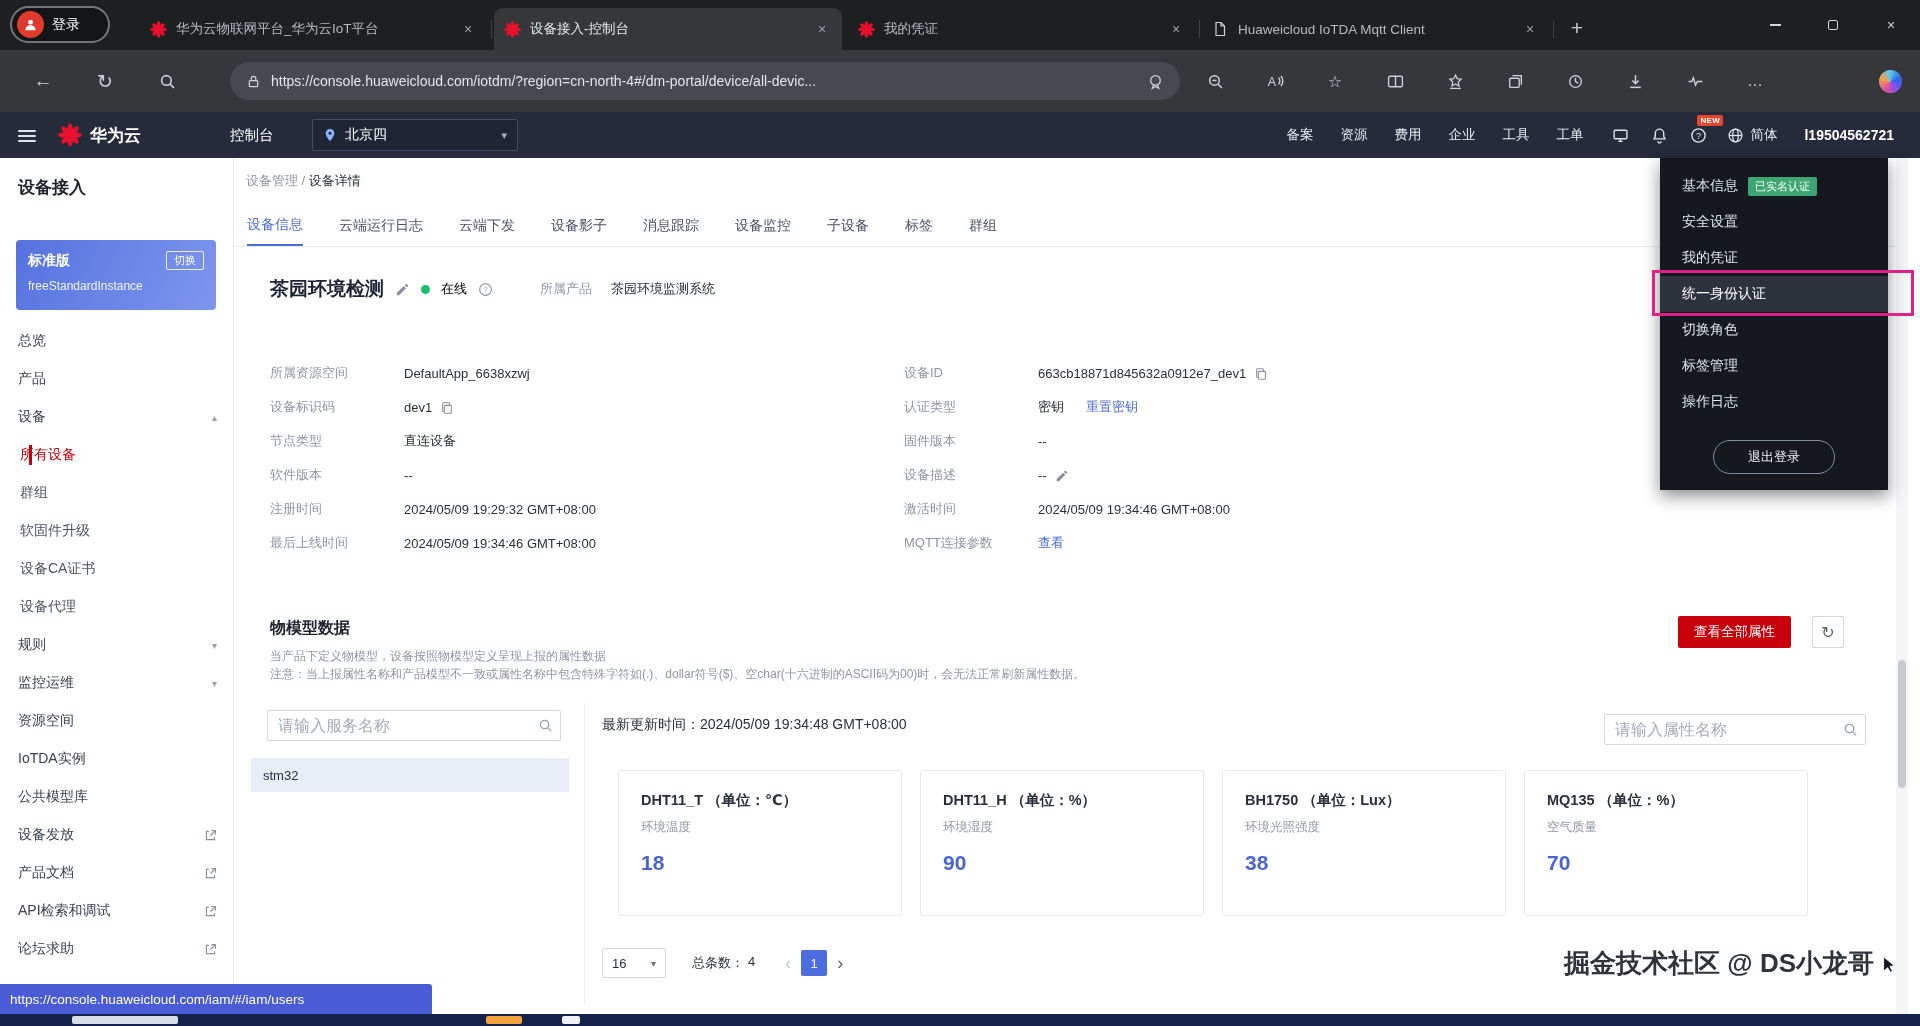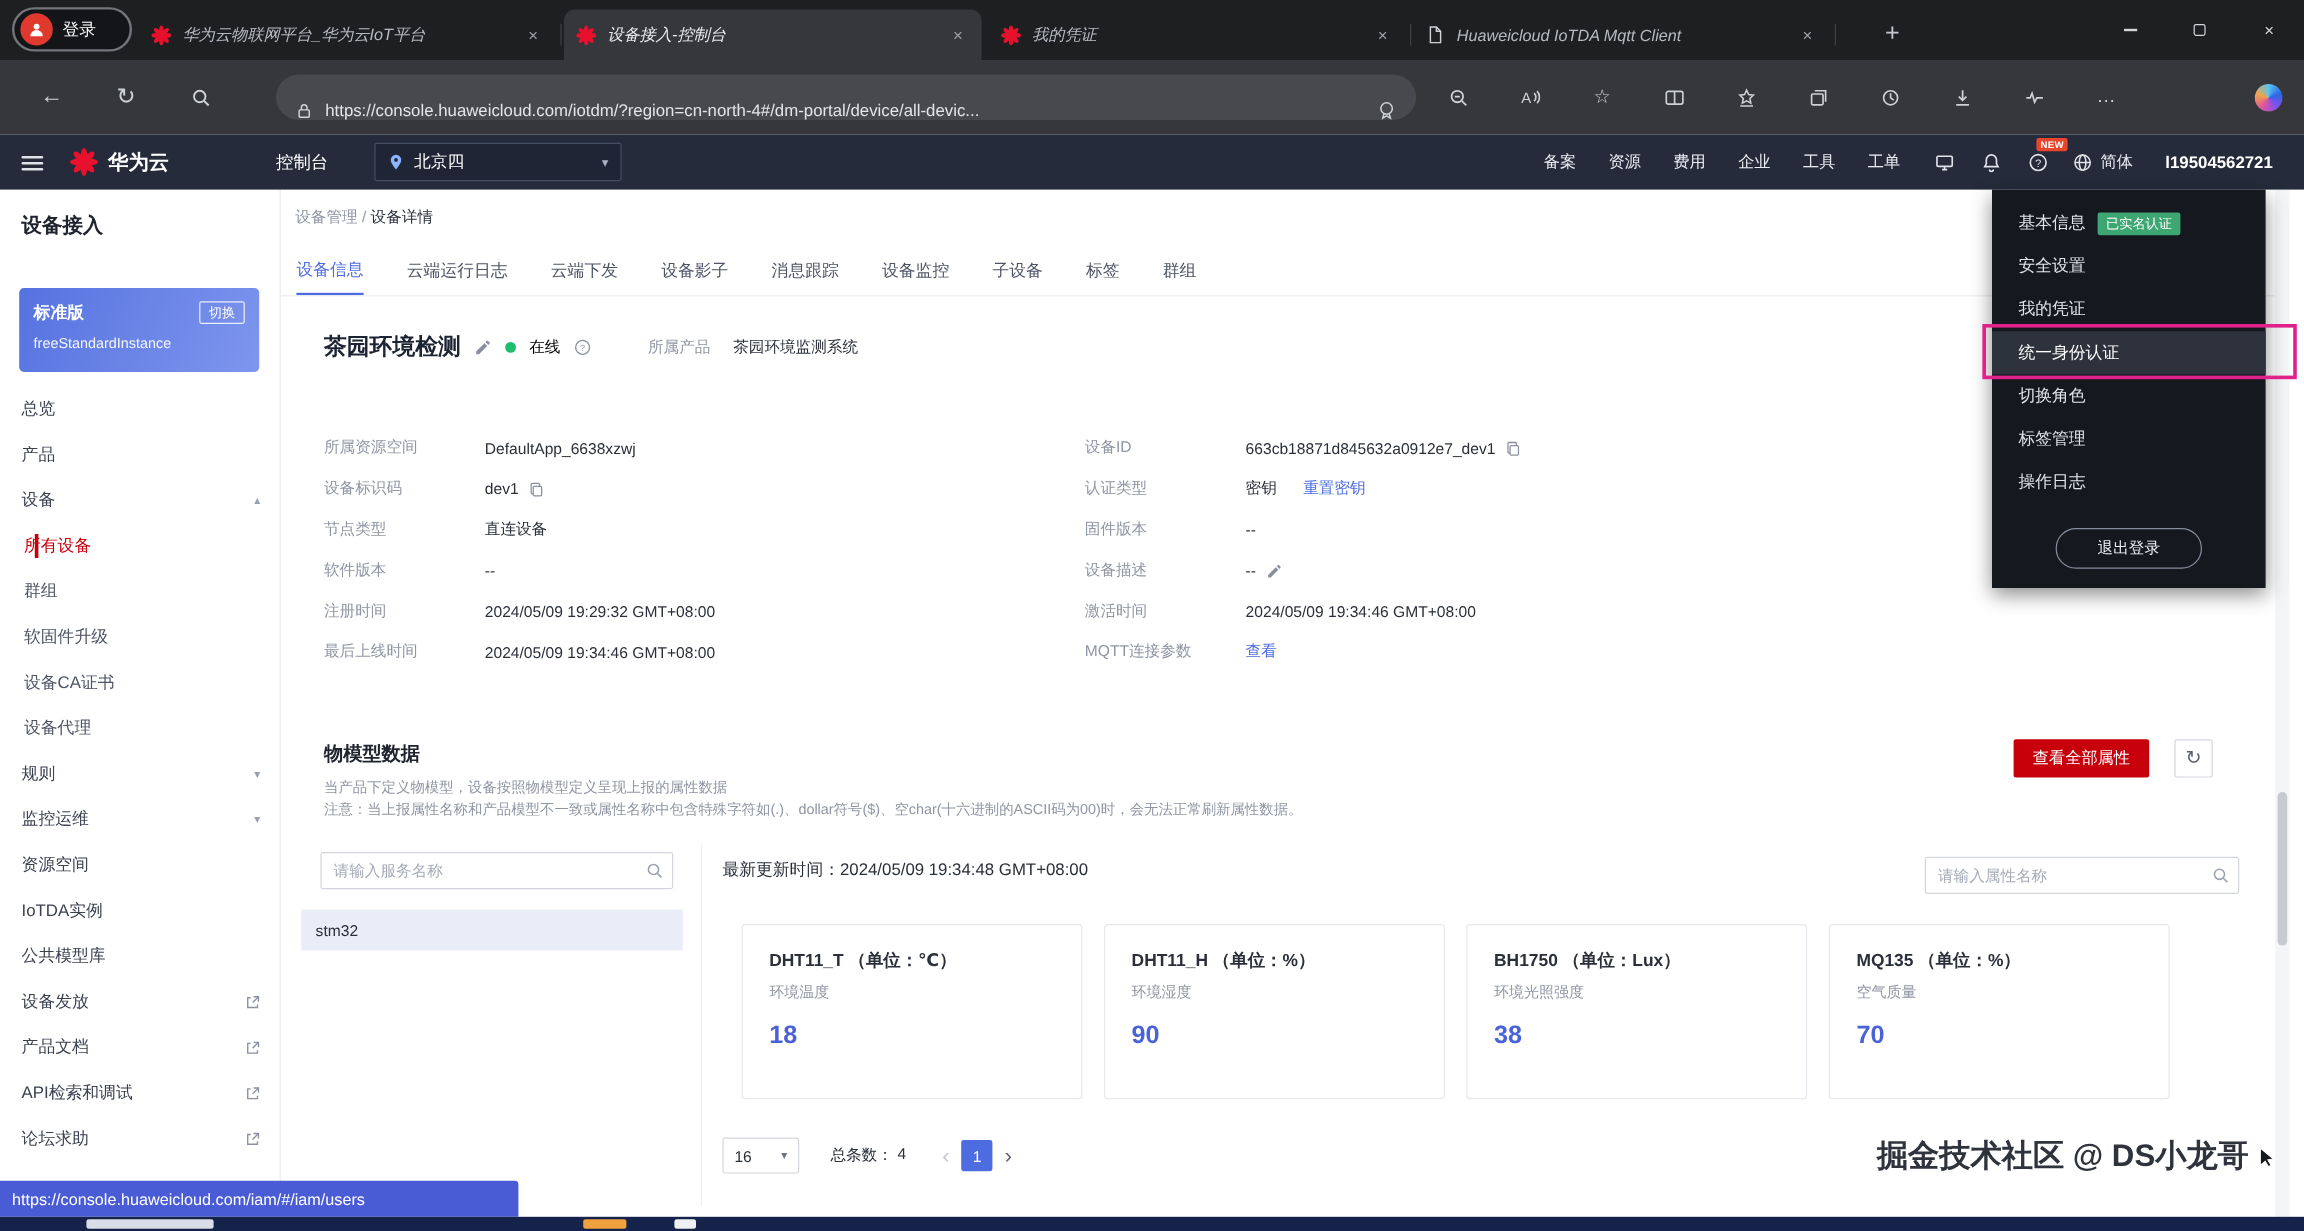--- a/index.html
+++ b/index.html
@@ -5,37 +5,37 @@
 *{box-sizing:border-box;margin:0;padding:0;}
 html,body{width:1920px;height:1026px;overflow:hidden;}
 body{font-family:"Liberation Sans","DejaVu Sans",sans-serif;background:#fff;position:relative;color:#2a2f3a;}
 svg{display:block;}
 
 
 #tabstrip{position:absolute;left:0;top:0;width:1920px;height:50px;background:#1e1f21;}
 .login-pill{position:absolute;left:10px;top:6px;width:100px;height:37px;border:2px solid #72757a;border-radius:19px;background:#141518;display:flex;align-items:center;gap:8px;padding-left:5px;}
 .login-circle{width:27px;height:27px;border-radius:50%;background:#e03a2f;display:flex;align-items:center;justify-content:center;flex:none;}
 .login-label{color:#fff;font-size:14px;}
-#tabs{position:absolute;left:116px;top:8px;height:42px;display:flex;gap:6px;font-style:italic;}
+#tabs{position:absolute;left:140px;top:8px;height:42px;display:flex;gap:6px;}
 .tab{width:348px;height:42px;display:flex;align-items:center;gap:9px;padding:0 10px;color:#b6bac1;font-size:13.5px;border-radius:9px 9px 0 0;position:relative;}
 .tab.active{background:#35373b;color:#e9ebee;}
 .tab:not(.active)::after{content:"";position:absolute;right:-4px;top:12px;height:18px;width:1px;background:#3f4145;}
 .tab-title{flex:1;overflow:hidden;text-overflow:ellipsis;white-space:nowrap;}
 .tab-close{width:20px;height:20px;display:flex;align-items:center;justify-content:center;font-size:14px;color:#9da1a8;border-radius:4px;flex:none;}
 .favicon{width:17px;height:17px;flex:none;}
 #newtab{position:absolute;left:1562px;top:13px;width:30px;height:30px;display:flex;align-items:center;justify-content:center;color:#c3c7cd;font-size:21px;border-radius:6px;}
 #wincontrols{position:absolute;right:0;top:0;height:50px;display:flex;}
 .wc{width:58px;height:50px;display:flex;align-items:center;justify-content:center;color:#d4d6da;font-size:14px;}
 .minbar{width:11px;height:2px;background:#d4d6da;}
 .maxbox{width:10px;height:10px;border:1.6px solid #d4d6da;border-radius:2px;}
 
 
 #toolbar{position:absolute;left:0;top:50px;width:1920px;height:62px;background:#35373b;display:flex;align-items:center;}
 .tbtn{width:38px;height:38px;margin-left:24px;border-radius:6px;display:flex;align-items:center;justify-content:center;color:#ced1d6;font-size:19px;flex:none;}
-#urlpill{width:950px;height:38px;margin-left:44px;background:#47494e;border-radius:19px;display:flex;align-items:flex-end;padding:0 16px;gap:10px;flex:none;}
+#urlpill{width:950px;height:38px;margin-left:44px;background:#47494e;border-radius:19px;display:flex;align-items:center;padding:0 16px;gap:10px;flex:none;}
 #urltext{color:#e3e5e8;font-size:14px;flex:1;overflow:hidden;white-space:nowrap;}
 .tbicon{width:34px;height:34px;margin-left:26px;display:flex;align-items:center;justify-content:center;color:#ced1d6;font-size:16px;flex:none;border-radius:6px;}
 .tbicon.first{margin-left:18px;}
 #copilot{width:23px;height:23px;border-radius:50%;background:conic-gradient(#57c4f0,#2b66e8,#8a4fe8,#e0569a,#f0a54a,#57c4f0);margin-left:auto;margin-right:18px;flex:none;}
 
 
 #hwnav{position:absolute;left:0;top:112px;width:1920px;height:46px;background:#252b3a;color:#e8ebf2;z-index:6;}
 #hamburger{position:absolute;left:18px;top:15px;}
 .bars{width:18px;height:2px;background:#dfe3ea;margin:3px 0;border-radius:1px;}
 #hw-logo{position:absolute;left:58px;top:11px;}
@@ -96,21 +96,21 @@
 .dl{color:#8f95a3;}
 .dv{color:#2a2f3a;display:flex;align-items:flex-end;gap:8px;}
 .blue{color:#4d6ce0;}
 .gico{color:#8a90a0;display:flex;align-items:center;}
 #m-title{position:absolute;left:36px;top:460px;font-size:16px;font-weight:bold;color:#20242e;}
 #m-desc{position:absolute;left:36px;top:490px;font-size:12px;color:#8f95a3;}
 #m-note{position:absolute;left:36px;top:508px;font-size:12px;color:#8f95a3;}
 #viewall{position:absolute;left:1444px;top:458px;height:32px;padding:0 16px;background:#c7000b;color:#fff;font-size:13.5px;border-radius:2px;display:flex;align-items:center;}
 #mrefresh{position:absolute;left:1578px;top:458px;width:32px;height:32px;border:1px solid #d3d6dd;border-radius:2px;color:#5b6170;display:flex;align-items:center;justify-content:center;font-size:16px;background:#fff;}
 .search-wrap{position:absolute;height:31px;}
-.search-wrap input{width:100%;height:31px;border:1px solid #d3d6dd;border-radius:2px;font-size:13px;padding:0 30px 0 10px;outline:none;color:#2a2f3a;font-family:inherit;}
+.search-wrap input{width:100%;height:31px;border:1px solid #d3d6dd;border-radius:2px;font-size:16px;padding:0 30px 0 10px;outline:none;color:#2a2f3a;font-family:inherit;}
 .search-wrap input::placeholder{color:#a6abb8;}
 .search-wrap .mag{position:absolute;right:8px;top:8px;color:#9aa0ad;}
 #svc-search{left:33px;top:552px;width:294px;}
 #prop-search{left:1370px;top:556px;width:262px;}
 #svc-row{position:absolute;left:17px;top:600px;width:318px;height:34px;background:#e9edf7;display:flex;align-items:center;padding-left:12px;font-size:13px;color:#2a2f3a;}
 #panel-div{position:absolute;left:350px;top:545px;width:1px;height:302px;background:#eef0f4;}
 #updated{position:absolute;left:368px;top:558px;font-size:14px;color:#2a2f3a;}
 #cards{position:absolute;left:384px;top:612px;display:flex;gap:18px;}
 .card{width:284px;height:146px;border:1px solid #e6e8ee;border-radius:3px;background:#fff;padding:20px 22px;}
 .card .t{font-size:14.5px;font-weight:bold;color:#2a2f3a;}

